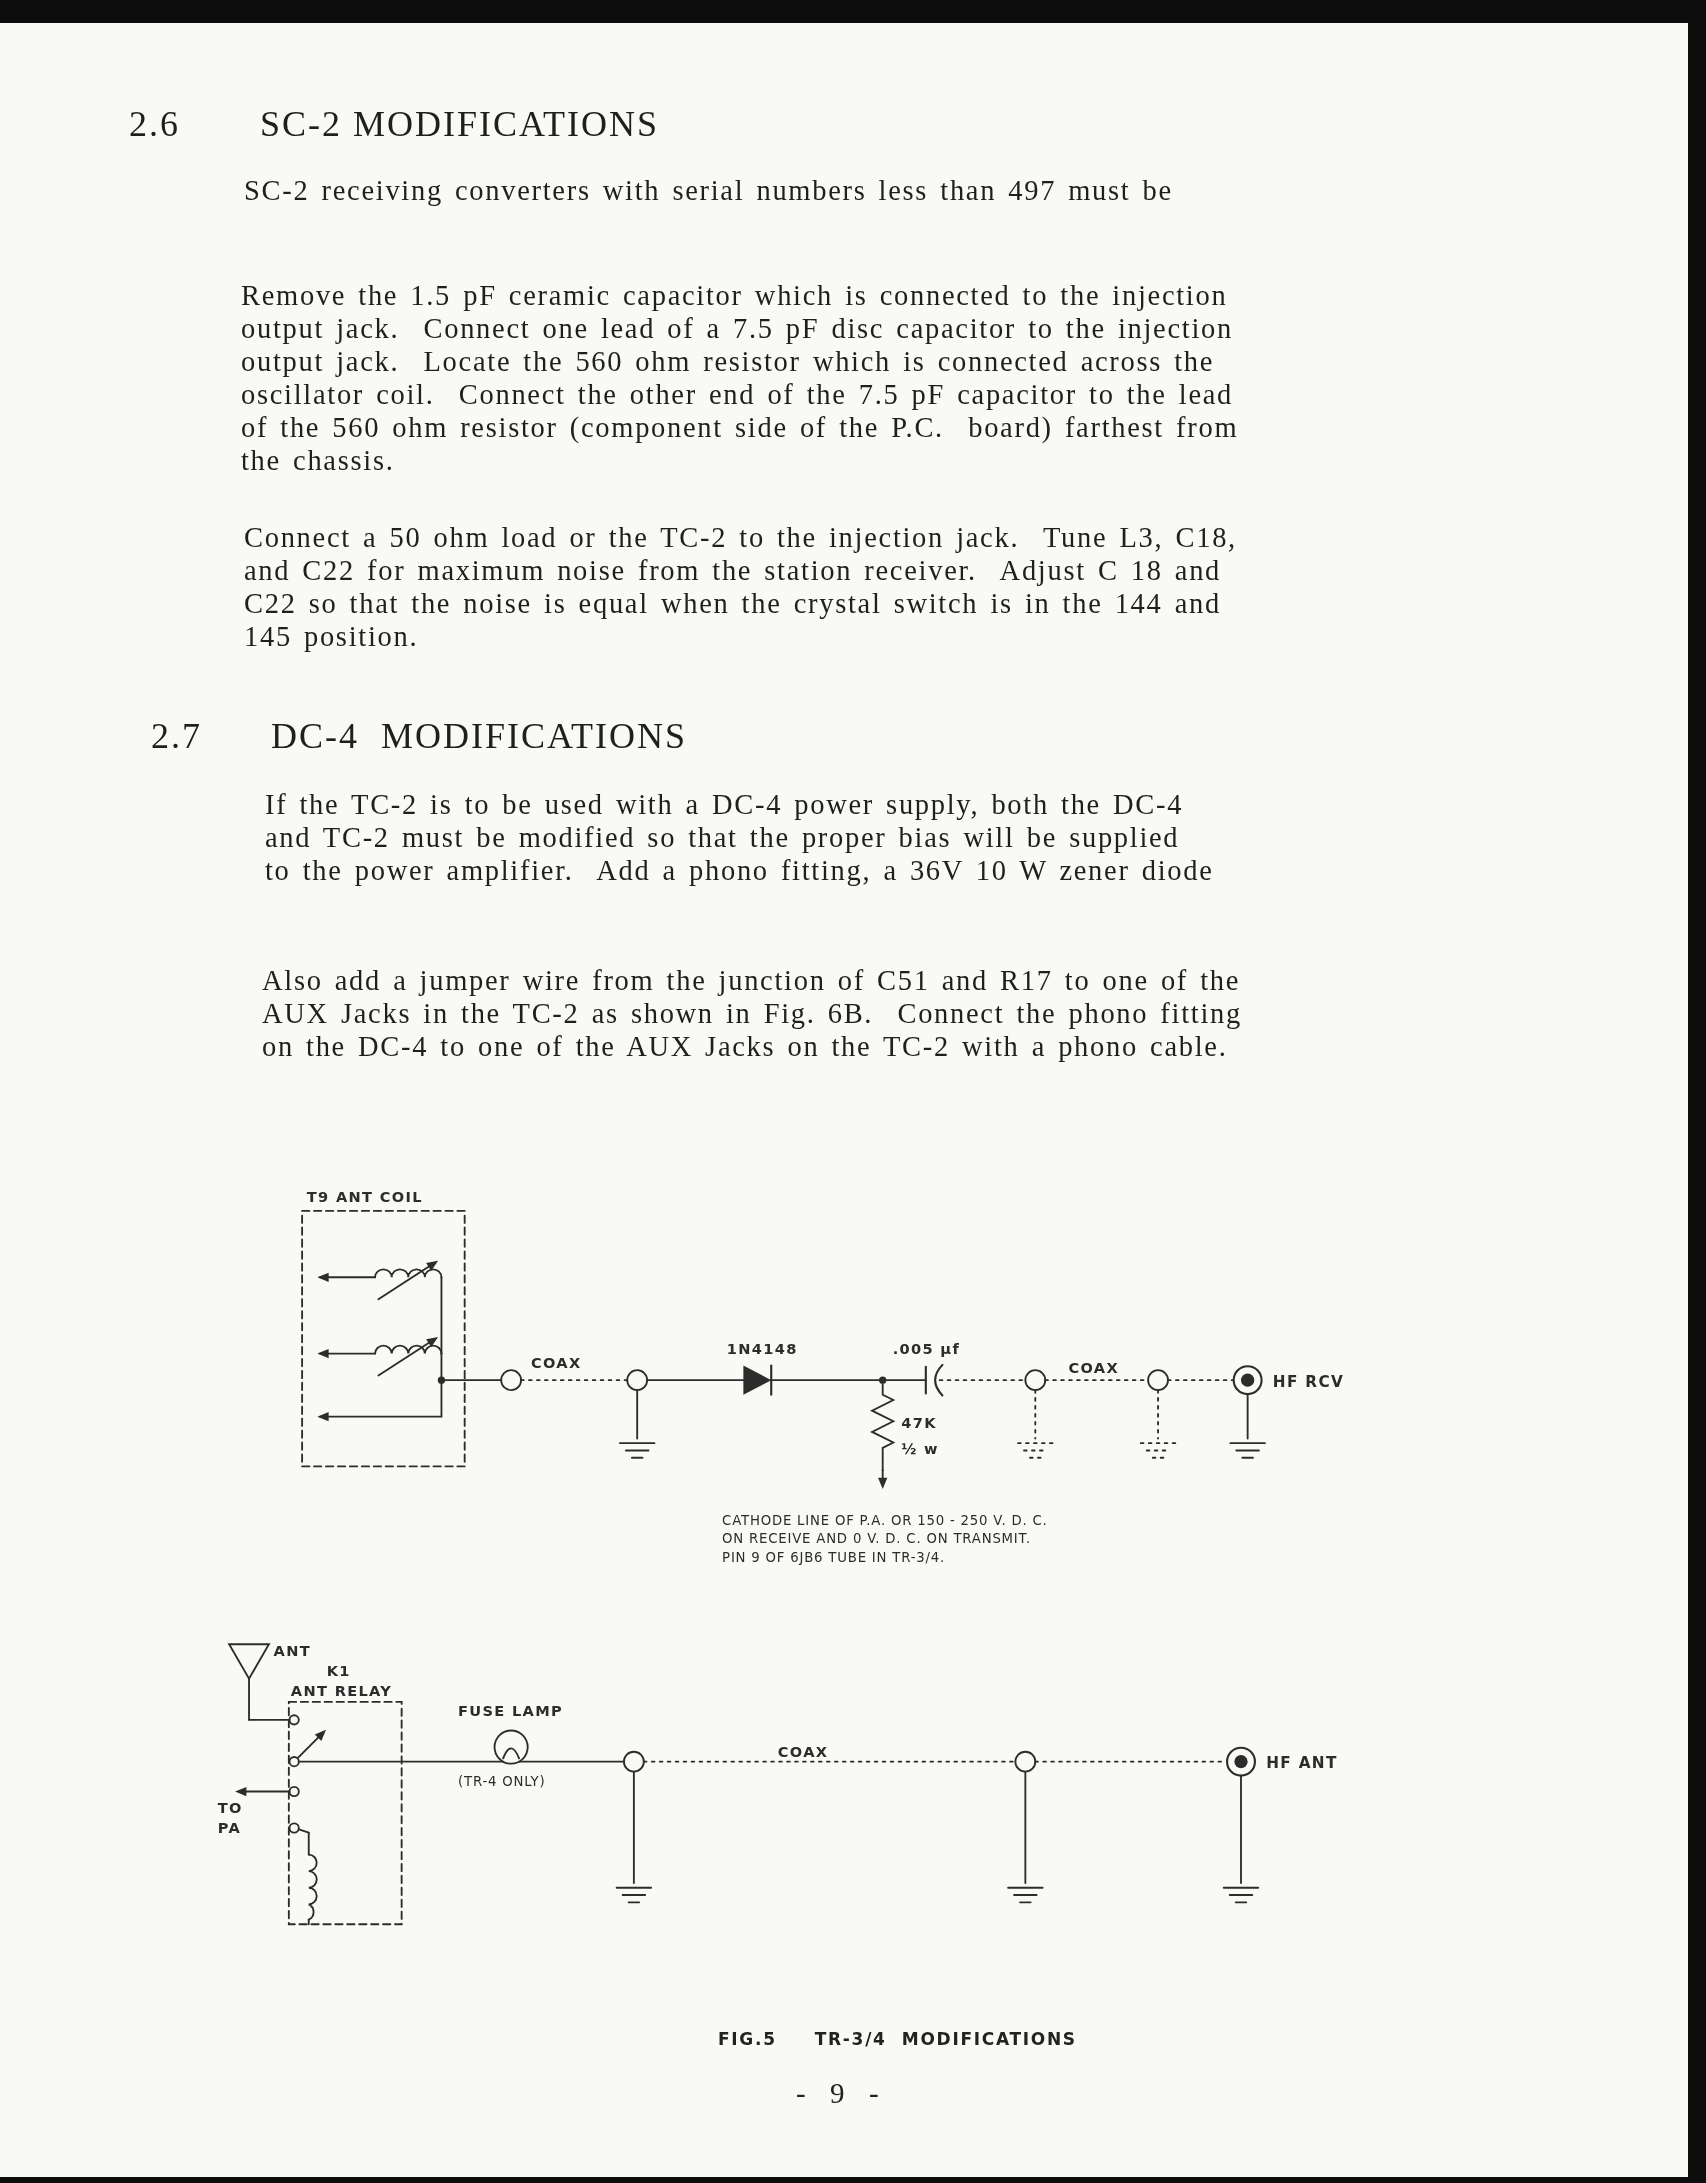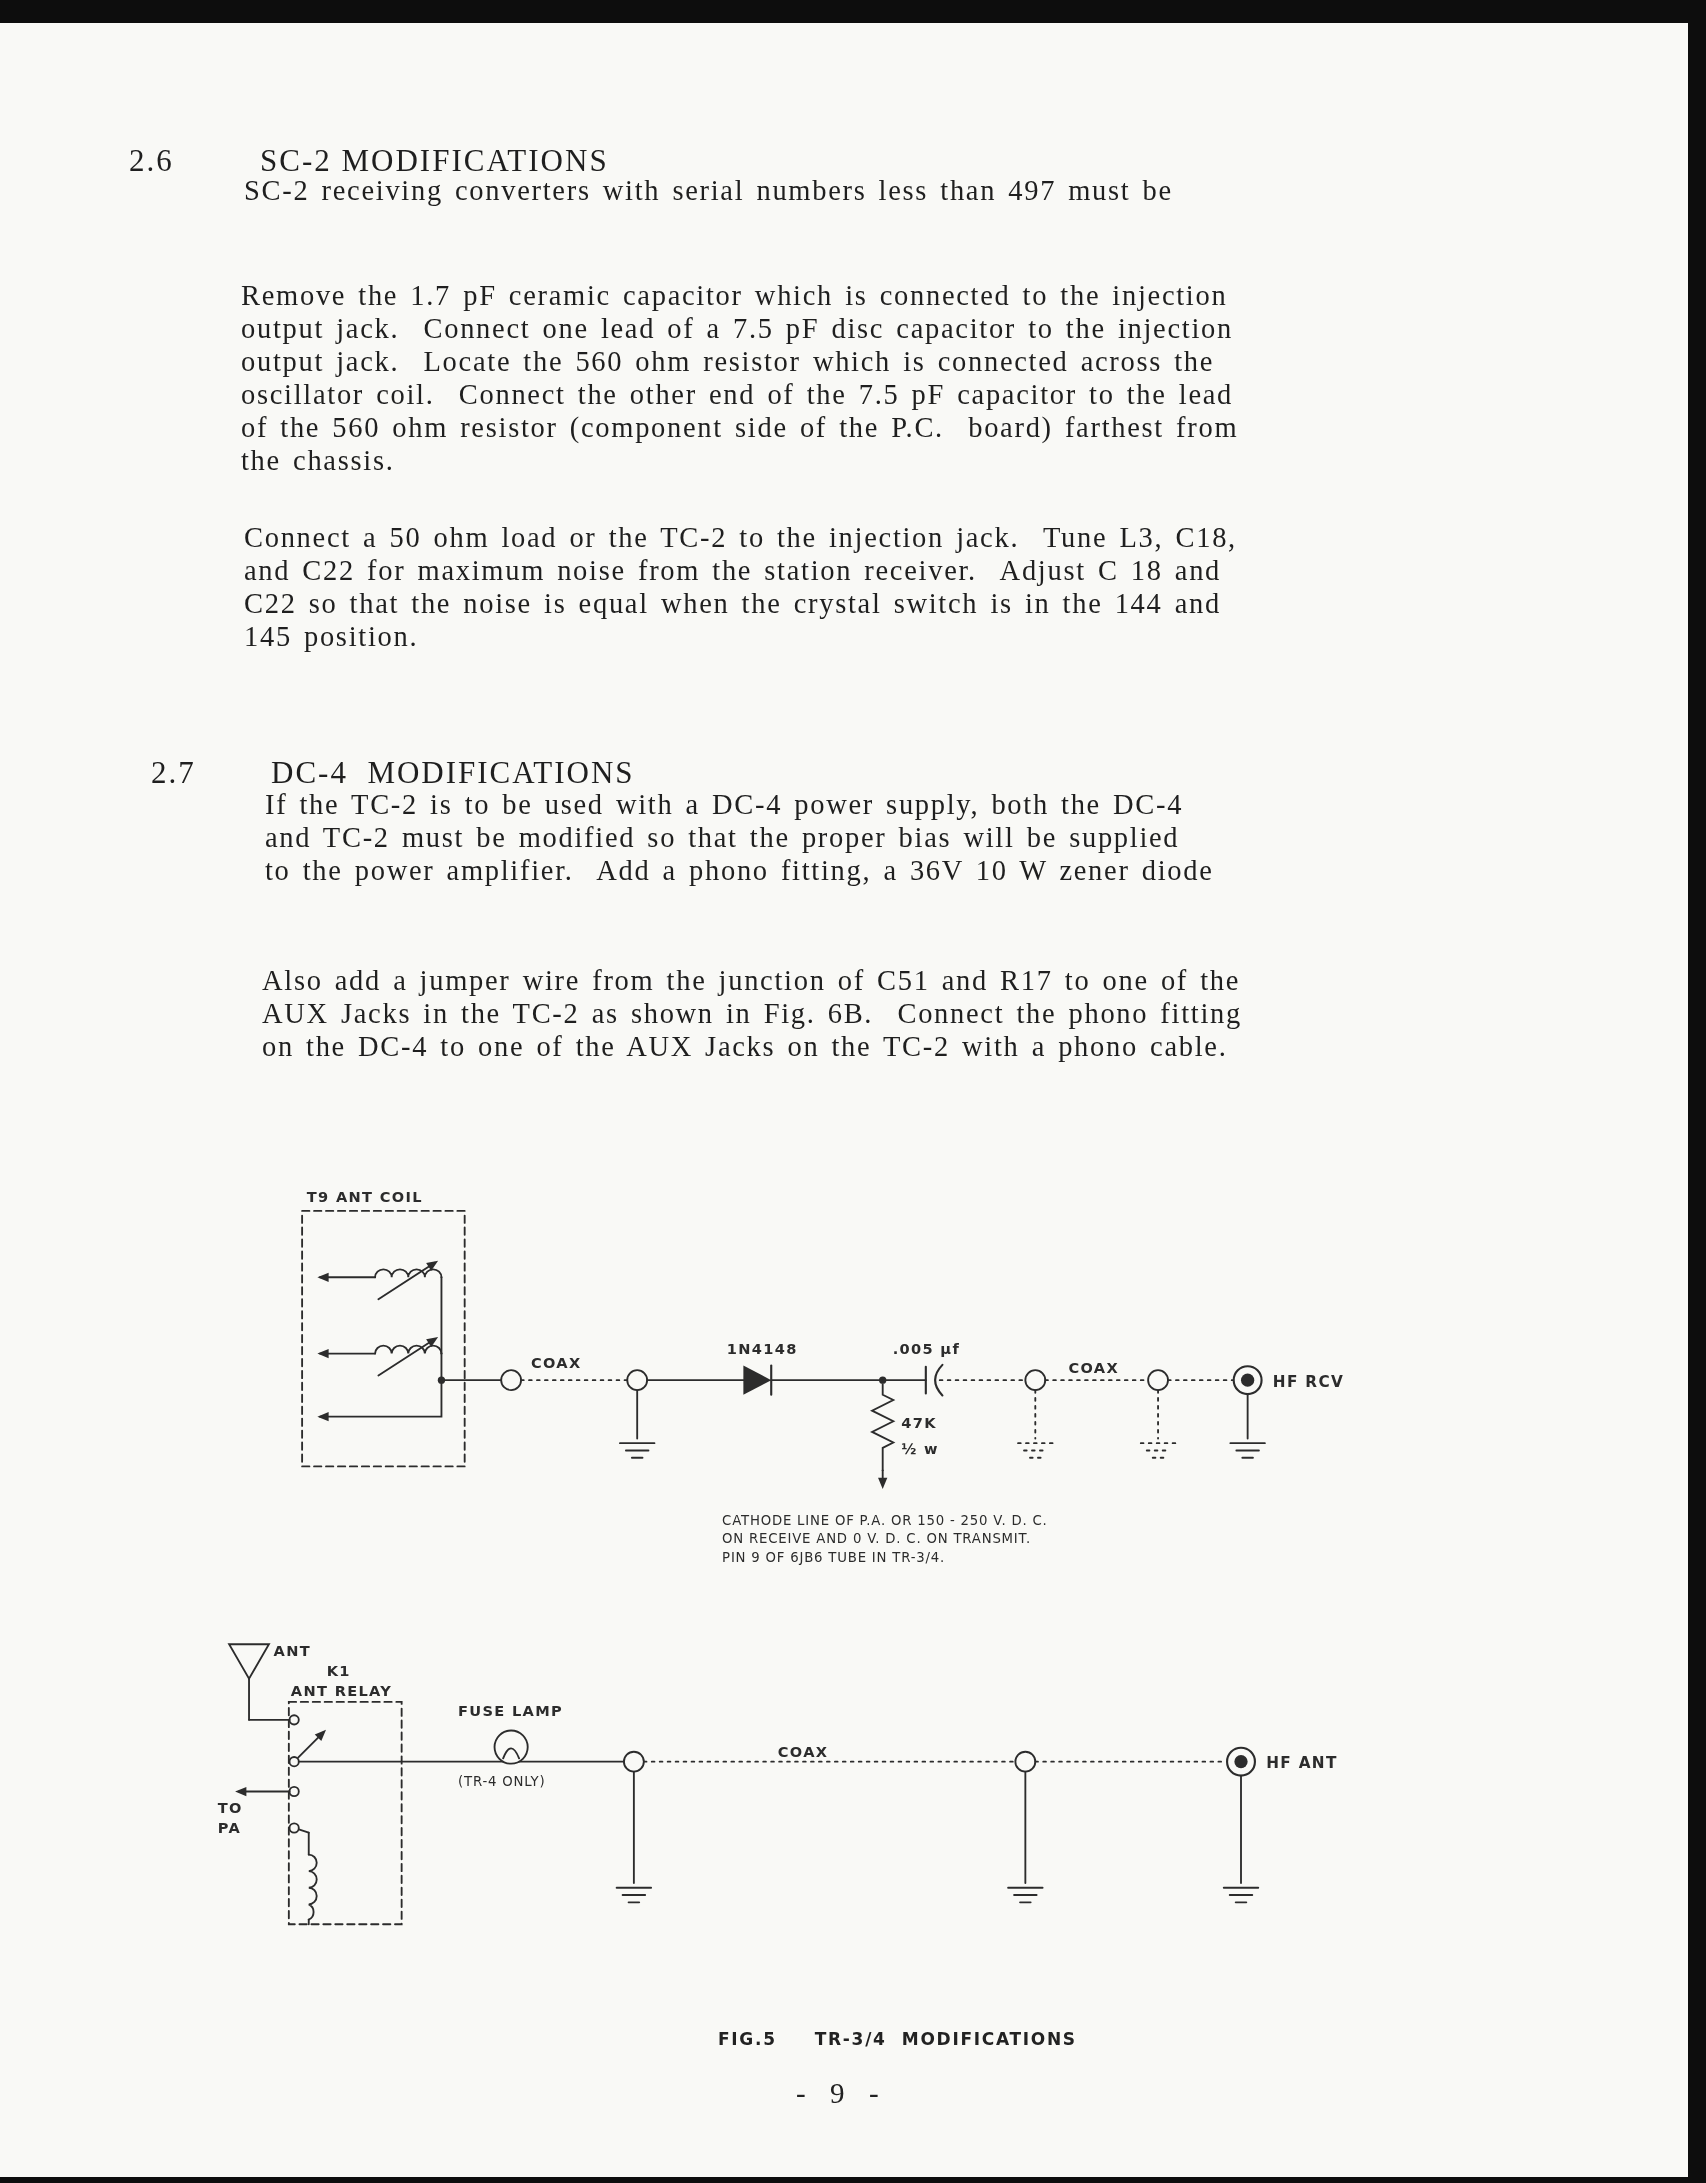--- a/index.html
+++ b/index.html
@@ -11,21 +11,21 @@
     font-family:"Liberation Serif", serif;
     color:#1f1f1f;
   }
   .bar{position:absolute;background:#0d0d0d;}
   .bar.top{left:0;top:0;width:1707px;height:22.6px;}
   .bar.right{right:0;top:0;width:18.6px;height:2183px;}
   .bar.bottom{left:0;bottom:0;width:1707px;height:6px;}
 
   .txt{position:absolute;font-size:28.5px;line-height:33px;letter-spacing:1.7px;word-spacing:3.3px;}
   .line{white-space:pre;}
-  .sec-num,.sec-title{position:absolute;font-size:31px;letter-spacing:2px;white-space:pre;margin-top:40px;}
+  .sec-num,.sec-title{position:absolute;font-size:36px;letter-spacing:2px;white-space:pre;}
 
   .fig-caption{
     position:absolute;left:702px;top:2029px;
     font-family:"DejaVu Sans", sans-serif;
     font-weight:700;font-size:17px;letter-spacing:1.7px;white-space:pre;color:#222;margin-left:16px;
   }
   .page-number{
     position:absolute;left:796px;top:2077px;
     font-size:29px;letter-spacing:3.3px;word-spacing:10.6px;white-space:pre;color:#222;
   }
@@ -51,21 +51,21 @@
   <div class="bar bottom"></div>
 
   <div class="sec-num" style="left:129px;top:103px">2.6</div>
   <div class="sec-title" style="left:260px;top:103px">SC-2 MODIFICATIONS</div>
 
   <div class="txt" style="left:244px;top:174px">
     <div class="line">SC-2 receiving converters with serial numbers less than 497 must be</div>
   </div>
 
   <div class="txt" style="left:241px;top:279px">
-    <div class="line">Remove the 1.7 pF ceramic capacitor which is connected to the injection</div>
+    <div class="line">Remove the 1.5 pF ceramic capacitor which is connected to the injection</div>
     <div class="line">output jack.  Connect one lead of a 7.5 pF disc capacitor to the injection</div>
     <div class="line">output jack.  Locate the 560 ohm resistor which is connected across the</div>
     <div class="line">oscillator coil.  Connect the other end of the 7.5 pF capacitor to the lead</div>
     <div class="line">of the 560 ohm resistor (component side of the P.C.  board) farthest from</div>
     <div class="line">the chassis.</div>
   </div>
 
   <div class="txt" style="left:244px;top:521px">
     <div class="line">Connect a 50 ohm load or the TC-2 to the injection jack.  Tune L3, C18,</div>
     <div class="line">and C22 for maximum noise from the station receiver.  Adjust C 18 and</div>

